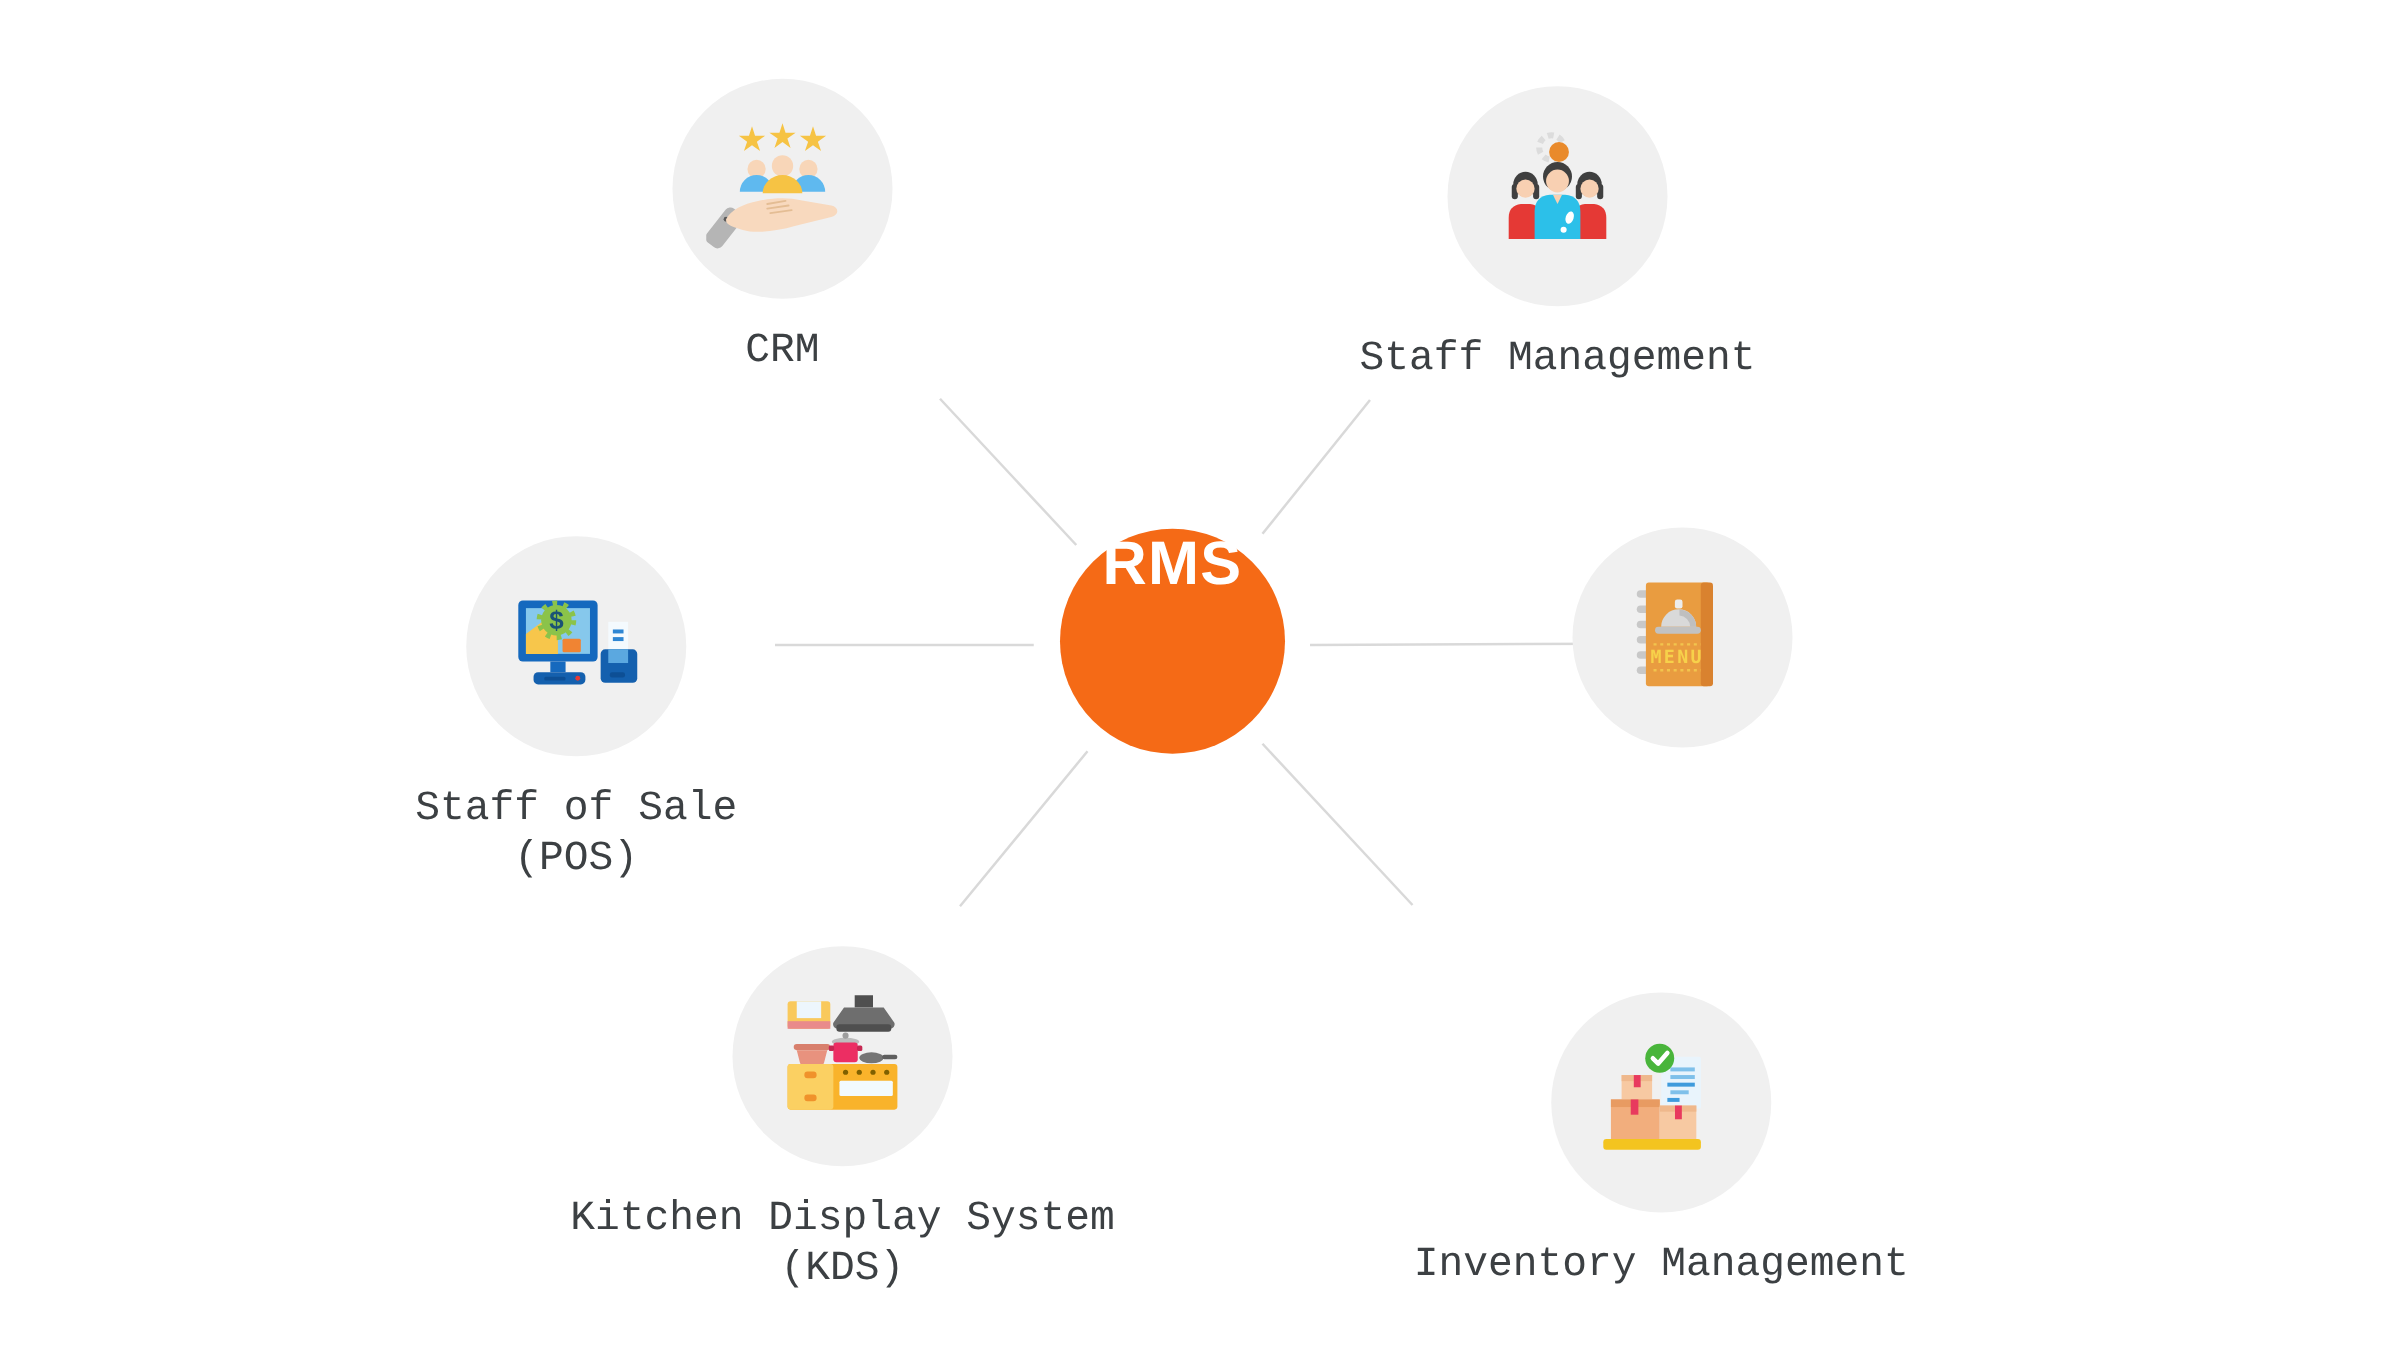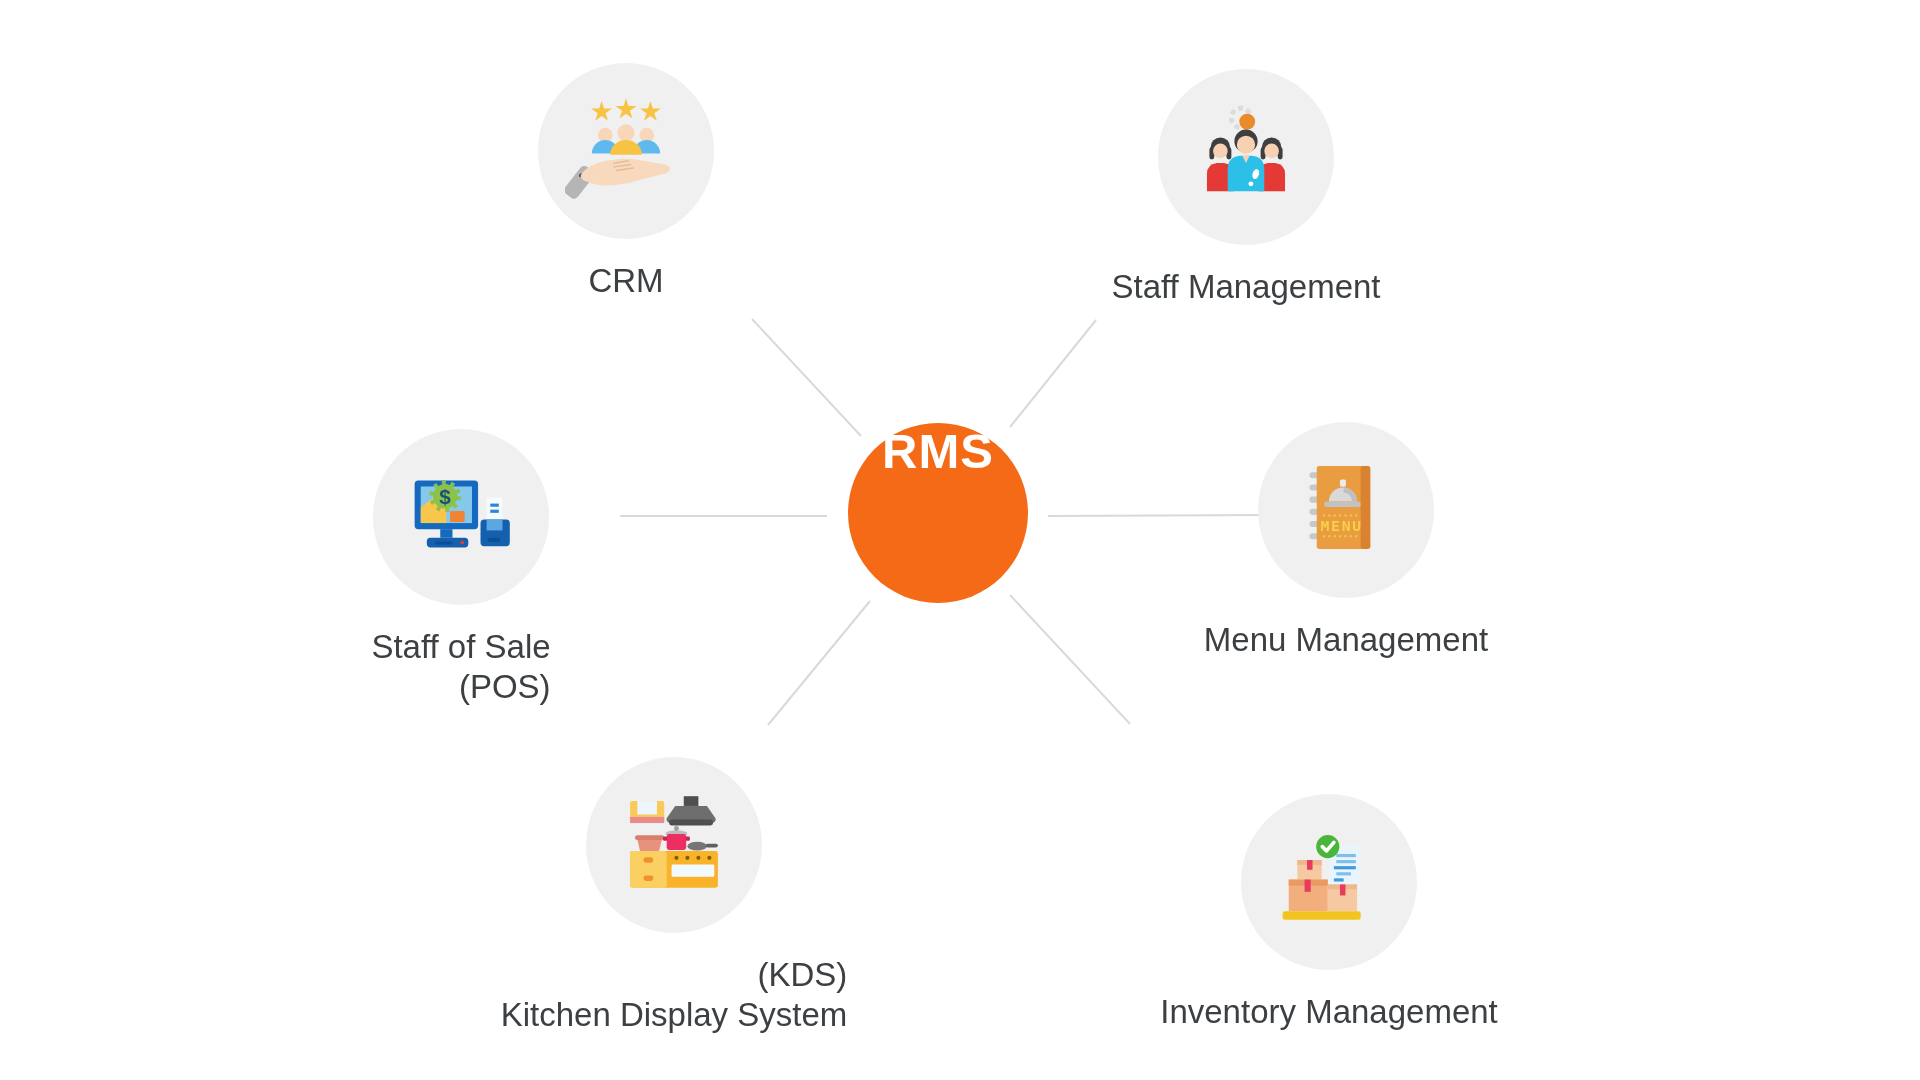--- a/index.html
+++ b/index.html
@@ -19,23 +19,24 @@
   }
   .icon-circle {
     width: 176px; height: 176px; border-radius: 50%;
     background: #F0F0F0;
     display: flex; align-items: center; justify-content: center;
   }
   .icon-circle svg { width: 122px; height: 122px; }
   .node-label {
     position: absolute; top: 198px; left: 50%;
     transform: translateX(-50%);
-    text-align: right; white-space: nowrap;
+    text-align: center; white-space: nowrap;
     font-size: 33px; line-height: 40px;
     color: #3C4043;
+    font-family: Liberation Mono, monospace;
   }
   .node-label span { display: block; }
   .hub {
     position: absolute; left: 848px; top: 423px;
     width: 180px; height: 180px; border-radius: 50%;
     background: #F56A16;
     display: flex; align-items: flex-start; justify-content: center;
     color: #FFFFFF; font-size: 49px; font-weight: 700; letter-spacing: 1px;
   }
 </style>
@@ -157,23 +158,20 @@
       <rect x="26" y="14" width="42" height="68" rx="2" fill="#E99C40"></rect>
       <rect x="62" y="14" width="8" height="68" rx="2" fill="#D9822F"></rect>
       <rect x="45" y="25" width="5" height="6" rx="1.5" fill="#ECECEC"></rect>
       <path d="M36,43 a11.5,11.5 0 0 1 23,0 Z" fill="#D9D9D9"></path>
       <path d="M48,31.6 a11.4,11.4 0 0 1 11,11.4 h-4 a7.5,7.5 0 0 0 -7,-7.4 Z" fill="#BFBFBF"></path>
       <rect x="32" y="43" width="30" height="4.5" rx="2.2" fill="#C2C2C2"></rect>
       <line x1="31" y1="54.5" x2="62" y2="54.5" stroke="#F2C44D" stroke-width="1.6" stroke-dasharray="2 2.4"></line>
       <text x="46.5" y="67" font-size="12" font-weight="bold" fill="#F7D14A" text-anchor="middle" letter-spacing="1.5" font-family="DejaVu Sans Mono, monospace">MENU</text>
       <line x1="31" y1="71.5" x2="62" y2="71.5" stroke="#F2C44D" stroke-width="1.6" stroke-dasharray="2 2.4"></line>
     </svg>
-  </div>
-  <div class="node-label">
-    <span>Menu Management</span>
   </div>
 </div>
 
 <div class="node" style="left:586px; top:757px;">
   <div class="icon-circle">
     <svg viewBox="0 0 100 100">
       <rect x="14" y="14" width="28" height="18" rx="2" fill="#F9C95C"></rect>
       <rect x="20" y="14" width="16" height="11" fill="#EDF6FC"></rect>
       <rect x="14" y="27" width="28" height="5" fill="#E98B8B"></rect>
       <rect x="58" y="10" width="12" height="8" fill="#4F4F4F"></rect>
@@ -195,22 +193,22 @@
       <g fill="#7F6000">
         <circle cx="52" cy="60.5" r="1.7"></circle>
         <circle cx="61" cy="60.5" r="1.7"></circle>
         <circle cx="70" cy="60.5" r="1.7"></circle>
         <circle cx="79" cy="60.5" r="1.7"></circle>
       </g>
       <rect x="48" y="66" width="35" height="10" rx="1" fill="#F2FAFE"></rect>
     </svg>
   </div>
   <div class="node-label">
+    <span>Kitchen Display System</span>
     <span>(KDS)</span>
-    <span>Kitchen Display System</span>
   </div>
 </div>
 
 <div class="node" style="left:1241px; top:794px;">
   <div class="icon-circle">
     <svg viewBox="0 0 100 100">
       <rect x="50" y="20" width="26" height="34" rx="1" fill="#E9F4FC"></rect>
       <g>
         <rect x="56" y="27" width="16" height="2.6" fill="#7FC0EA"></rect>
         <rect x="56" y="32" width="16" height="2.6" fill="#7FC0EA"></rect>

